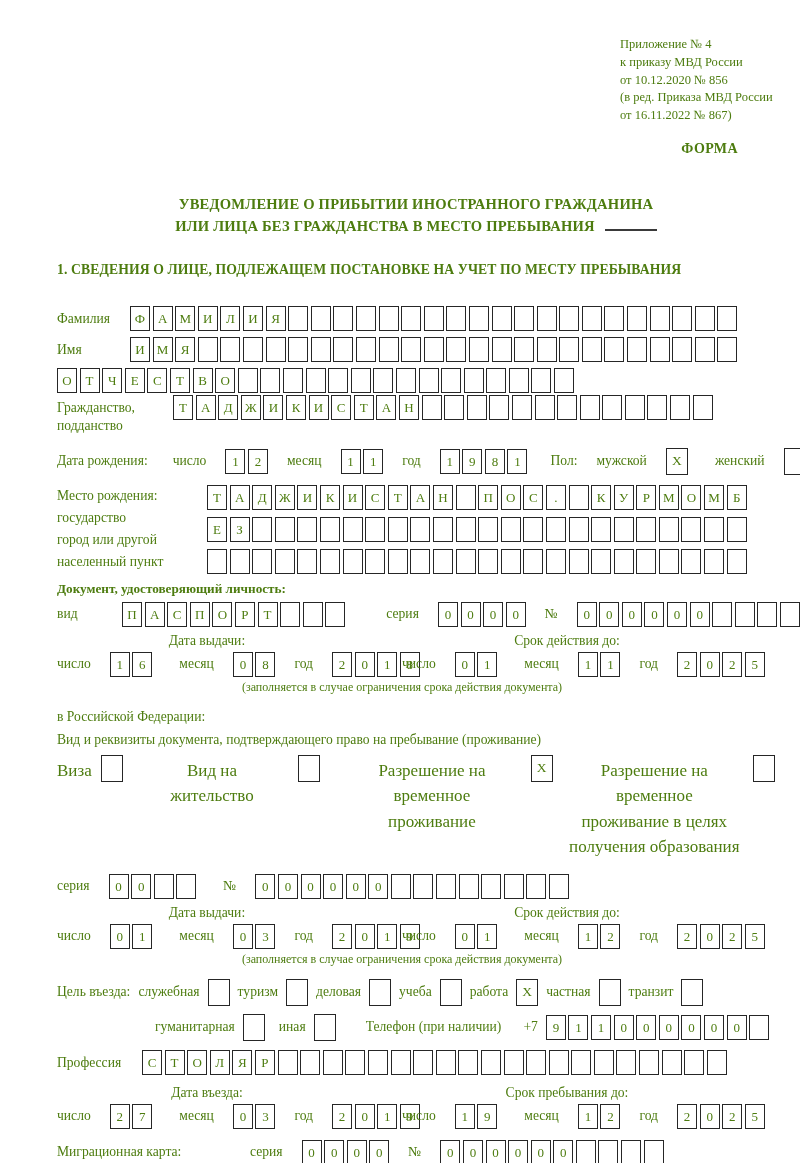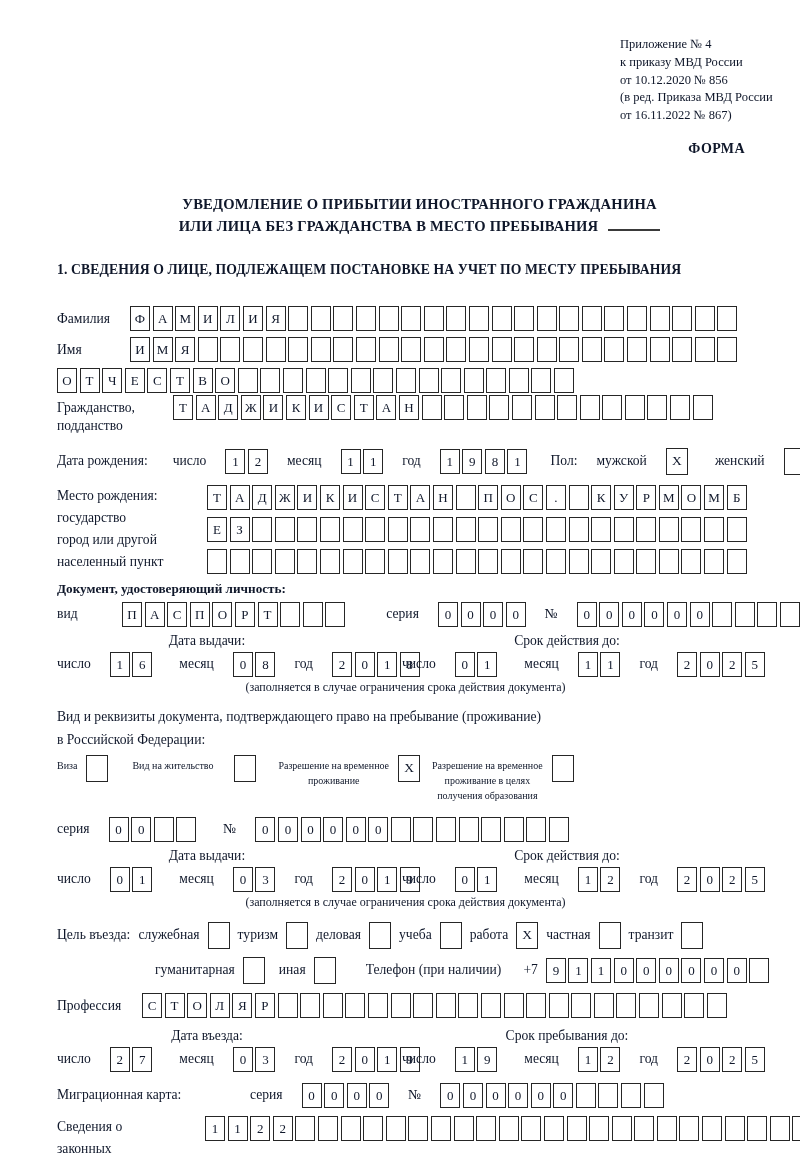--- a/index.html
+++ b/index.html
@@ -1,19 +1,19 @@
 <!DOCTYPE html>
 <html lang="ru"><head>
 <meta charset="utf-8">
 <style>
   html,body{margin:0;padding:0;background:#e8e8e8;}
   .page{
-    width:800px;height:1163px;background:#ffffff;color:#0f172a;
+    width:800px;height:1163px;background:#ffffff;color:#4d7c0f;
     font-family:"Liberation Serif","DejaVu Serif",serif;
-    box-sizing:border-box;padding:36px 18px 20px 57px;
+    box-sizing:border-box;padding:36px 25px 20px 57px;
     margin:0 auto;overflow:hidden;position:relative;
   }
   
   .appendix{margin-left:563px;font-size:12.5px;line-height:1.42;}
   .appendix div{white-space:nowrap;}
   .appendix-note{}
   .forma{margin-top:16px;text-align:right;padding-right:37px;font-weight:bold;font-size:14px;letter-spacing:.4px;}
   
   .title{margin-top:36px;text-align:center;font-weight:bold;font-size:14.6px;line-height:1.55;letter-spacing:.2px;}
   .uline{display:inline-block;width:52px;height:13px;border-bottom:2.4px solid #3a3a3a;margin-left:10px;}
@@ -34,21 +34,21 @@
   .dtitle{font-size:13.6px;text-align:center;width:300px;margin-bottom:3px;}
   .dcol-r .dtitle{width:330px;}
   .dg{display:flex;align-items:center;gap:19px;font-size:13.6px;}
   .dg .dlbl{flex:none;}
   .note-r{font-size:12px;text-align:center;padding-right:28px;margin-top:3px;}
   .doc-head{margin-top:8px;text-align:left;font-weight:bold;font-size:13.2px;}
   .intro{margin-top:10px;font-size:13.6px;line-height:1.7;}
   
   .opts{display:flex;align-items:flex-start;margin-top:4px;gap:12px;}
   .opt{display:flex;align-items:flex-start;gap:9px;}
-  .optlbl{font-size:10px;line-height:1.5;padding-top:3px;}
+  .optlbl{font-size:17px;line-height:1.5;padding-top:3px;}
   .optlbl span{display:block;text-align:center;}
   
   .purp{display:flex;align-items:center;gap:8px;margin-top:12px;font-size:13.6px;flex-wrap:nowrap;}
   .purp .pl{flex:none;}
   .rep{display:flex;margin-top:8px;}
   .rep-lbls{width:148px;flex:none;font-size:13.6px;line-height:22px;}
   .rep-lbls div{white-space:nowrap;}
   .rep-rows .cr{margin-bottom:7px;}
 </style>
 </head>
@@ -398,22 +398,22 @@
             <span class="c">0</span>
             <span class="c">2</span>
             <span class="c">5</span>
           </div>
       </div>
     </div>
   </div>
   <div class="note-r">(заполняется в случае ограничения срока действия документа)</div>
 
   <div class="intro">
+    <div>в Российской Федерации:</div>
     <div>Вид и реквизиты документа, подтверждающего право на пребывание (проживание)</div>
-    <div>в Российской Федерации:</div>
   </div>
 
   <div class="opts">
     <div class="opt">
       <span class="optlbl">
           <span>Виза</span>
         </span>
       <span class="cb"></span>
     </div>
     <div class="opt" style="margin-left:12px">

